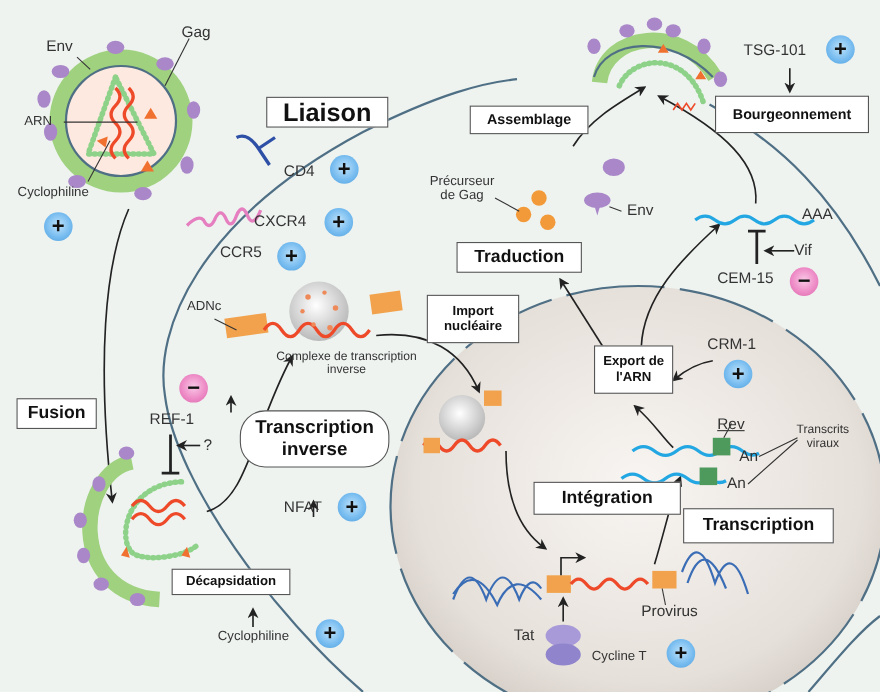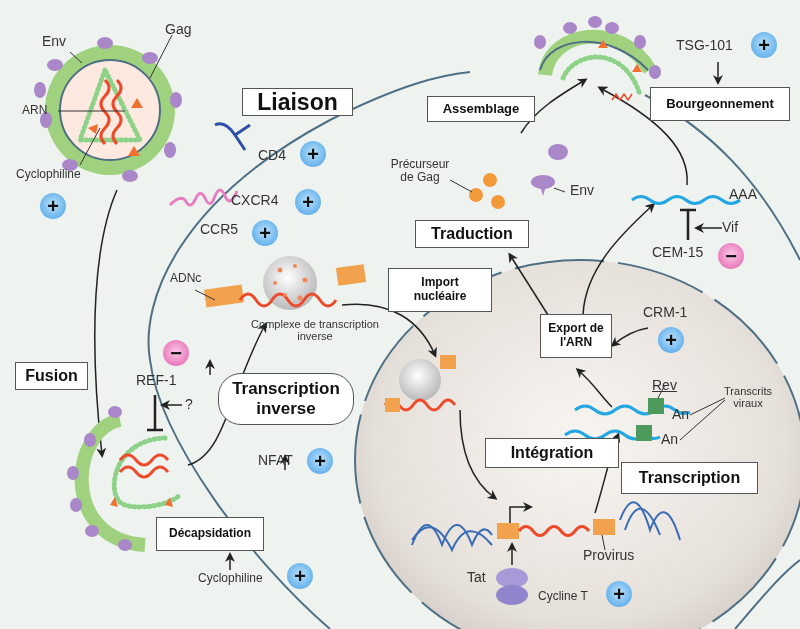--- a/index.html
+++ b/index.html
@@ -182,23 +182,23 @@
     <path d="M612,100 l4,-6 l4,6 l4,-6 l4,6 l4,-6" fill="none" stroke="#ee4a2a" stroke-width="1.5"></path>
   </g>
   <path d="M718,62 L718,82" stroke="#222" stroke-width="1.5" marker-end="url(#arr)"></path>
   <path d="M210,375 L210,362" stroke="#222" stroke-width="1.5" marker-end="url(#arr)"></path>
   <path d="M285,470 L285,457" stroke="#222" stroke-width="1.5" marker-end="url(#arr)"></path>
   <path d="M230,570 L230,555" stroke="#222" stroke-width="1.5" marker-end="url(#arr)"></path>
 </svg>
 
 <div class="box" style="left:242px;top:88px;width:111px;height:28px;font-size:23px;">Liaison</div>
 <div class="box" style="left:15px;top:362px;width:73px;height:28px;font-size:16px;">Fusion</div>
-<div class="box" style="left:156px;top:517px;width:108px;height:34px;font-size:12px;">Décapsidation</div>
+<div class="box" style="left:156px;top:517px;width:108px;height:24px;font-size:12px;">Décapsidation</div>
 <div class="box" style="left:218px;top:373px;width:136px;height:52px;font-size:17px;padding:0 6px;border-radius:23px;">Transcription inverse</div>
-<div class="box" style="left:388px;top:268px;width:104px;height:44px;font-size:12px;padding:0 8px;">Import nucléaire</div>
+<div class="box" style="left:388px;top:268px;width:84px;height:44px;font-size:12px;padding:0 8px;">Import nucléaire</div>
 <div class="box" style="left:485px;top:438px;width:134px;height:30px;font-size:16px;">Intégration</div>
 <div class="box" style="left:621px;top:462px;width:137px;height:32px;font-size:16px;">Transcription</div>
 <div class="box" style="left:540px;top:314px;width:72px;height:44px;font-size:12px;padding:0 6px;">Export de l'ARN</div>
 <div class="box" style="left:415px;top:220px;width:114px;height:28px;font-size:16px;">Traduction</div>
 <div class="box" style="left:427px;top:96px;width:108px;height:26px;font-size:13px;">Assemblage</div>
 <div class="box" style="left:650px;top:87px;width:140px;height:34px;font-size:13px;">Bourgeonnement</div>
 
 <div class="lbl" style="left:42px;top:34px;">Env</div>
 <div class="lbl" style="left:165px;top:22px;">Gag</div>
 <div class="lbl small" style="left:22px;top:104px;">ARN</div>

